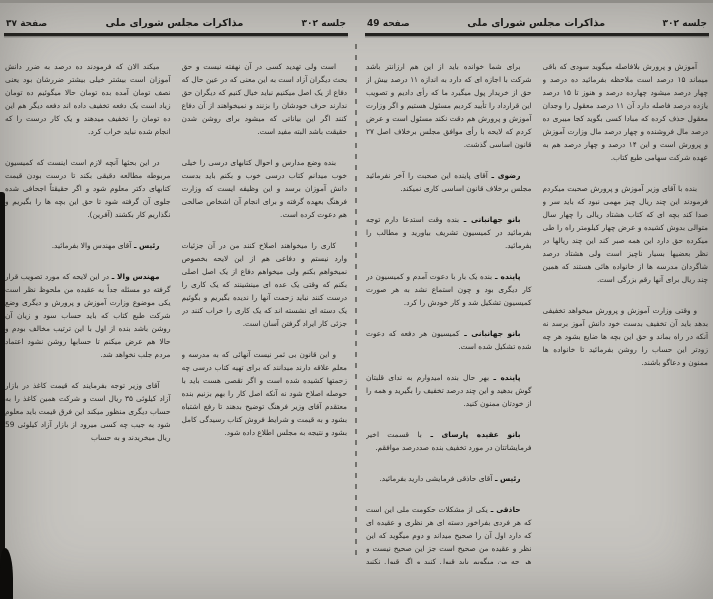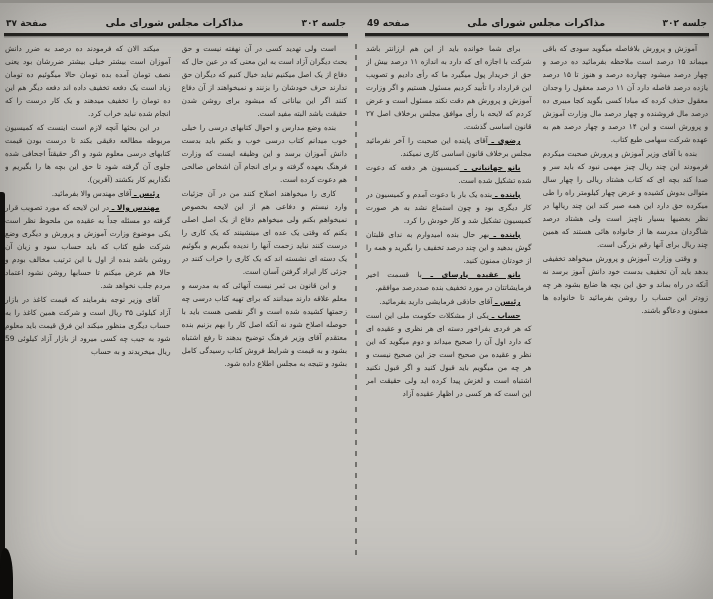--- a/index.html
+++ b/index.html
@@ -39,22 +39,22 @@
   .page-body{
     position:absolute;top:42px;left:5px;right:5px;height:522px;
     display:flex;gap:11px;direction:rtl;overflow:hidden;
   }
   .text-column{
     flex:1 1 0;overflow:hidden;
     font-size:7.4px;line-height:13px;color:#2b2a26;
     text-align:justify;direction:rtl;
     filter:blur(.22px);
   }
-  .text-column p{margin:0 0 1px 0;text-indent:11px;}
-  .text-column .speaker{font-weight:bold;color:#151411;text-decoration:underline;}
+  .text-column p{margin:18px 0 1px 0;text-indent:11px;}
+  .text-column .speaker{font-weight:bold;color:#151411;}
 </style>
 </head>
 <body>
 
 <div class="spread">
 
   <section class="page page-left">
     <header class="page-header">
       <span>جلسه ۳۰۲</span>
       <span class="title">مذاکرات مجلس شورای ملی</span>
@@ -63,21 +63,21 @@
     <div class="header-rule"></div>
     <div class="page-body">
       <div class="text-column">
           <p>است ولی تهدید کسی در آن نهفته نیست و حق بحث دیگران آزاد است به این معنی که در عین حال که دفاع از یک اصل میکنیم نباید خیال کنیم که دیگران حق ندارند حرف خودشان را بزنند و نمیخواهند از آن دفاع کنند اگر این بیاناتی که میشود برای روشن شدن حقیقت باشد البته مفید است.</p>
           <p>بنده وضع مدارس و احوال کتابهای درسی را خیلی خوب میدانم کتاب درسی خوب و بکنم باید بدست دانش آموزان برسد و این وظیفه ایست که وزارت فرهنگ بعهده گرفته و برای انجام آن اشخاص صالحی هم دعوت کرده است.</p>
           <p>کاری را میخواهند اصلاح کنند من در آن جزئیات وارد نیستم و دفاعی هم از این لایحه بخصوص نمیخواهم بکنم ولی میخواهم دفاع از یک اصل اصلی بکنم که وقتی یک عده ای مینشینند که یک کاری را درست کنند نباید زحمت آنها را ندیده بگیریم و بگوئیم یک دسته ای نشسته اند که یک کاری را خراب کنند در جزئی کار ایراد گرفتن آسان است.</p>
           <p>و این قانون بی ثمر نیست آنهائی که به مدرسه و معلم علاقه دارند میدانند که برای تهیه کتاب درسی چه زحمتها کشیده شده است و اگر نقصی هست باید با حوصله اصلاح شود نه آنکه اصل کار را بهم بزنیم بنده معتقدم آقای وزیر فرهنگ توضیح بدهند تا رفع اشتباه بشود و به قیمت و شرایط فروش کتاب رسیدگی کامل بشود و نتیجه به مجلس اطلاع داده شود.</p>
         </div>
       <div class="text-column">
           <p>میکند الان که فرمودند ده درصد به ضرر دانش آموزان است بیشتر خیلی بیشتر ضررشان بود یعنی نصف تومان آمده بده تومان حالا میگوئیم ده تومان زیاد است یک دفعه تخفیف داده اند دفعه دیگر هم این ده تومان را تخفیف میدهند و یک کار درست را که انجام شده نباید خراب کرد.</p>
-          <p>در این بحثها آنچه لازم است اینست که کمیسیون مربوطه مطالعه دقیقی بکند تا درست بودن قیمت کتابهای درسی معلوم شود و اگر حقیقتاً اجحافی شده جلوی آن گرفته شود تا حق این بچه ها را بگیریم و نگذاریم کار بکشند (آفرین).</p>
+          <p>در این بحثها آنچه لازم است اینست که کمیسیون مربوطه مطالعه دقیقی بکند تا درست بودن قیمت کتابهای دکتر معلوم شود و اگر حقیقتاً اجحافی شده جلوی آن گرفته شود تا حق این بچه ها را بگیریم و نگذاریم کار بکشند (آفرین).</p>
           <p><b class="speaker">رئیس ـ </b>آقای مهندس والا بفرمائید.</p>
           <p><b class="speaker">مهندس والا ـ </b>در این لایحه که مورد تصویب قرار گرفته دو مسئله جداً به عقیده من ملحوظ نظر است یکی موضوع وزارت آموزش و پرورش و دیگری وضع شرکت طبع کتاب که باید حساب سود و زیان آن روشن باشد بنده از اول با این ترتیب مخالف بودم و حالا هم عرض میکنم تا حسابها روشن نشود اعتماد مردم جلب نخواهد شد.</p>
           <p>آقای وزیر توجه بفرمایند که قیمت کاغذ در بازار آزاد کیلوئی ۳۵ ریال است و شرکت همین کاغذ را به حساب دیگری منظور میکند این فرق قیمت باید معلوم شود به جیب چه کسی میرود از بازار آزاد کیلوئی 59 ریال میخریدند و به حساب</p>
         </div>
     </div>
   </section>
 
   <section class="page page-right">
     <header class="page-header">
       <span>جلسه ۳۰۲</span>
@@ -87,26 +87,27 @@
     <div class="header-rule"></div>
     <div class="page-body">
       <div class="text-column">
           <p>آموزش و پرورش بلافاصله میگوید سودی که باقی میماند ۱۵ درصد است ملاحظه بفرمائید ده درصد و چهار درصد میشود چهارده درصد و هنوز تا ۱۵ درصد یازده درصد فاصله دارد آن ۱۱ درصد معقول را وجدان معقول حذف کرده که مبادا کسی بگوید کجا میبری ده درصد مال فروشنده و چهار درصد مال وزارت آموزش و پرورش است و این ۱۴ درصد و چهار درصد هم به عهده شرکت سهامی طبع کتاب.</p>
           <p>بنده با آقای وزیر آموزش و پرورش صحبت میکردم فرمودند این چند ریال چیز مهمی نبود که باید سر و صدا کند بچه ای که کتاب هشتاد ریالی را چهار سال متوالی بدوش کشیده و عرض چهار کیلومتر راه را طی میکرده حق دارد این همه صبر کند این چند ریالها در نظر بعضیها بسیار ناچیز است ولی هشتاد درصد شاگردان مدرسه ها از خانواده هائی هستند که همین چند ریال برای آنها رقم بزرگی است.</p>
           <p>و وقتی وزارت آموزش و پرورش میخواهد تخفیفی بدهد باید آن تخفیف بدست خود دانش آموز برسد نه آنکه در راه بماند و حق این بچه ها ضایع بشود هر چه زودتر این حساب را روشن بفرمائید تا خانواده ها ممنون و دعاگو باشند.</p>
         </div>
       <div class="text-column">
           <p>برای شما خوانده باید از این هم ارزانتر باشد شرکت با اجازه ای که دارد به اندازه ۱۱ درصد بیش از حق از خریدار پول میگیرد ما که رأی دادیم و تصویب این قرارداد را تأیید کردیم مسئول هستیم و اگر وزارت آموزش و پرورش هم دقت نکند مسئول است و عرض کردم که لایحه با رأی موافق مجلس برخلاف اصل ۲۷ قانون اساسی گذشت.</p>
           <p><b class="speaker">رضوی ـ </b>آقای پاینده این صحبت را آخر نفرمائید مجلس برخلاف قانون اساسی کاری نمیکند.</p>
+          <p><b class="speaker">بانو جهانبانی ـ </b>بنده وقت استدعا دارم توجه بفرمائید در کمیسیون تشریف بیاورید و مطالب را بفرمائید.</p>
+          <p><b class="speaker">پاینده ـ </b>بنده یک بار با دعوت آمدم و کمیسیون در کار دیگری بود و چون استماع نشد به هر صورت کمیسیون تشکیل شد و کار خودش را کرد.</p>
           <p><b class="speaker">بانو جهانبانی ـ </b>کمیسیون هر دفعه که دعوت شده تشکیل شده است.</p>
-          <p><b class="speaker">پاینده ـ </b>بنده یک بار با دعوت آمدم و کمیسیون در کار دیگری بود و چون استماع نشد به هر صورت کمیسیون تشکیل شد و کار خودش را کرد.</p>
           <p><b class="speaker">پاینده ـ </b>بهر حال بنده امیدوارم به ندای قلبتان گوش بدهید و این چند درصد تخفیف را بگیرید و همه را از خودتان ممنون کنید.</p>
           <p><b class="speaker">بانو عقیده پارسای ـ </b>با قسمت اخیر فرمایشاتتان در مورد تخفیف بنده صددرصد موافقم.</p>
           <p><b class="speaker">رئیس ـ </b>آقای حاذقی فرمایشی دارید بفرمائید.</p>
-          <p><b class="speaker">حساب ـ </b>یکی از مشکلات حکومت ملی این است که هر فردی بفراخور دسته ای هر نظری و عقیده ای که دارد اول آن را صحیح میداند و دوم میگوید که این نظر و عقیده من صحیح است جز این صحیح نیست و هر چه من میگویم باید قبول کنید و اگر قبول نکنید اشتباه است و لغزش پیدا کرده اید ولی حقیقت امر این است که هر کسی در اظهار عقیده آزاد</p>
+          <p><b class="speaker">حاذقی ـ </b>یکی از مشکلات حکومت ملی این است که هر فردی بفراخور دسته ای هر نظری و عقیده ای که دارد اول آن را صحیح میداند و دوم میگوید که این نظر و عقیده من صحیح است جز این صحیح نیست و هر چه من میگویم باید قبول کنید و اگر قبول نکنید اشتباه است و لغزش پیدا کرده اید ولی حقیقت امر این است که هر کسی در اظهار عقیده آزاد</p>
         </div>
     </div>
   </section>
 
   <div class="gutter-shadow"></div>
   <div class="edge-top"></div>
   <div class="artifact-left-strip"></div>
   <div class="artifact-left-blob"></div>
 </div>
 

